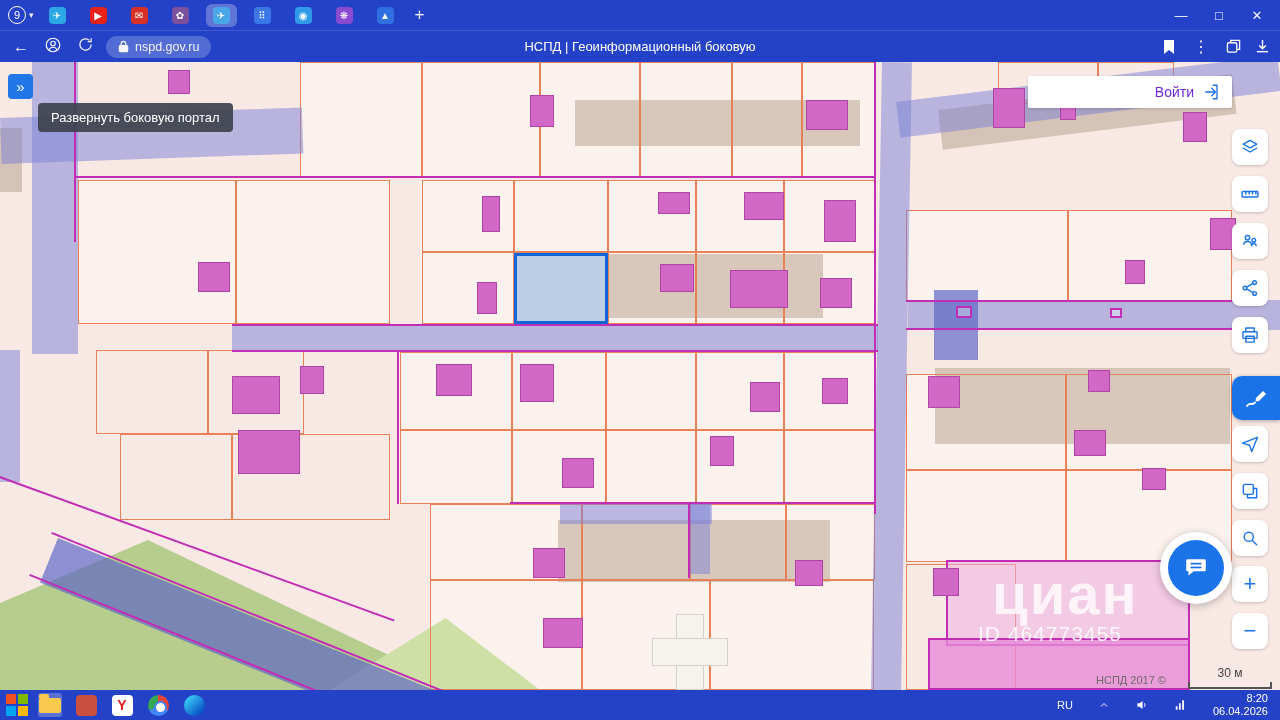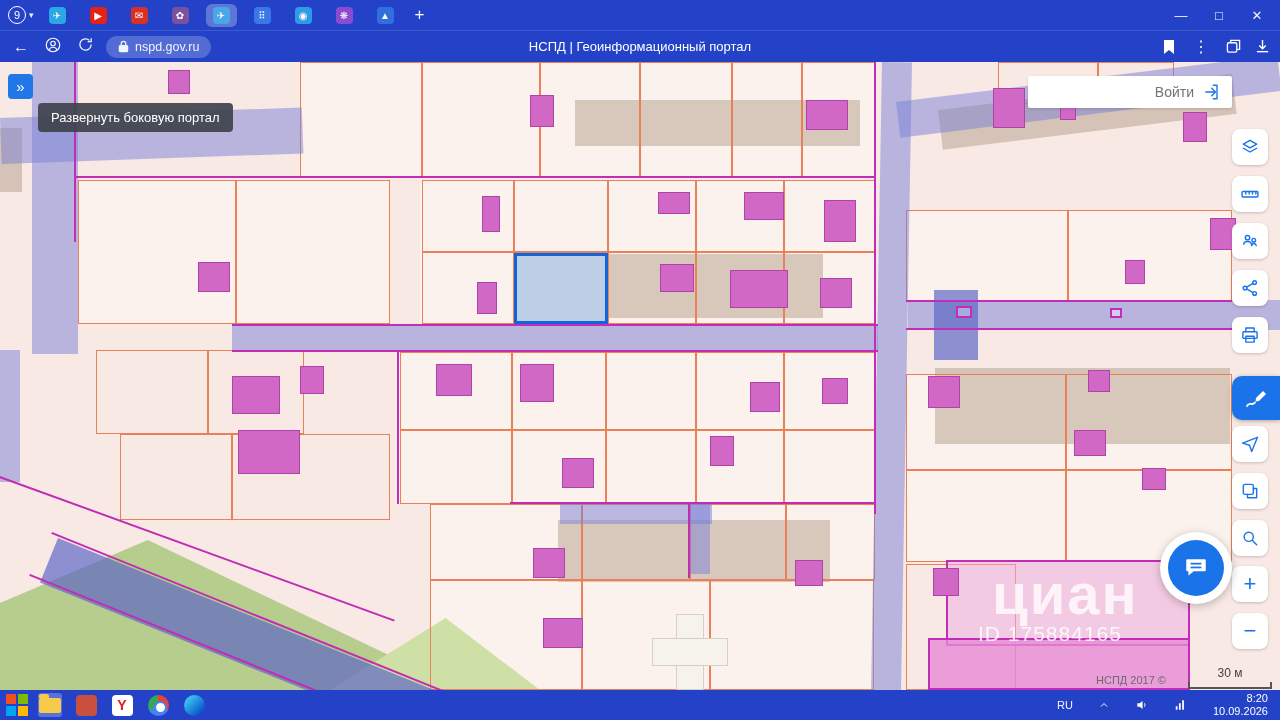--- a/index.html
+++ b/index.html
@@ -45,21 +45,21 @@
   .selparcel{position:absolute;background:rgba(148,183,226,.6);border:3px solid #1265d8;z-index:7;cursor:pointer;}
 
   .mapui{position:absolute;z-index:10;}
   .expandbtn{left:8px;top:12px;width:25px;height:25px;background:#2176e8;border-radius:4px;color:#fff;
     display:flex;align-items:center;justify-content:center;font-size:15px;cursor:pointer;}
   .tooltip{left:38px;top:41px;background:rgba(62,66,76,.92);color:#fff;font-size:13px;
     padding:7px 13px;border-radius:4px;white-space:nowrap;}
   .loginbar{right:48px;top:14px;width:204px;height:32px;background:#fff;border-radius:2px;
     display:flex;align-items:center;justify-content:flex-end;gap:8px;padding:0 12px;cursor:pointer;
     box-shadow:0 1px 3px rgba(0,0,0,.15);}
-  .loginbar span{color:#737373;font-size:14px;}
+  .loginbar span{color:#6d28d9;font-size:14px;}
 
   .toolcol{right:12px;display:flex;flex-direction:column;gap:11px;}
   .toolbtn{width:36px;height:36px;background:#fff;border-radius:8px;display:flex;align-items:center;
     justify-content:center;cursor:pointer;box-shadow:0 1px 3px rgba(0,0,0,.2);}
   .toolbtn svg{stroke:#1a73e8;fill:none;stroke-width:1.7;stroke-linecap:round;stroke-linejoin:round;}
   .activetool{right:0;top:314px;width:48px;height:44px;background:#1a73e8;border-radius:10px 0 0 10px;
     display:flex;align-items:center;justify-content:center;cursor:pointer;box-shadow:0 1px 4px rgba(0,0,0,.3);}
   .zoombtn{width:36px;height:36px;background:#fff;border-radius:8px;color:#1a73e8;font-size:22px;
     display:flex;align-items:center;justify-content:center;cursor:pointer;box-shadow:0 1px 3px rgba(0,0,0,.2);}
   .chatbtn{right:48px;top:470px;width:72px;height:72px;border-radius:50%;background:#fff;
@@ -134,21 +134,21 @@
       </span>
     </div>
   <div class="newtab">+</div>
   <div class="spacer"></div>
   <div class="winbtn">—</div>
   <div class="winbtn">□</div>
   <div class="winbtn">✕</div>
 </div>
 
 <div class="addrbar">
-  <div class="pagetitle">НСПД | Геоинформационный портал</div>
+  <div class="pagetitle">НСПД | Геоинформационный боковую</div>
   <div class="navico">←</div>
   <div class="navico">
     <svg width="18" height="18" viewBox="0 0 24 24" fill="none" stroke="#fff" stroke-width="1.6">
       <circle cx="12" cy="12" r="9"></circle>
         <circle cx="12" cy="10" r="3"></circle>
         <path d="M6.5 18.5c1.2-2.4 3.2-3.5 5.5-3.5s4.3 1.1 5.5 3.5"></path>
     </svg>
   </div>
   <div class="navico">
     <svg width="17" height="17" viewBox="0 0 24 24" fill="none" stroke="#fff" stroke-width="1.8">
@@ -265,21 +265,21 @@
       <svg width="26" height="26" viewBox="0 0 24 24">
         <path d="M4 4h16a1 1 0 0 1 1 1v9a1 1 0 0 1-1 1H10l-5 4v-4H4a1 1 0 0 1-1-1V5a1 1 0 0 1 1-1z" fill="#fff"></path>
         <line x1="7" y1="8" x2="17" y2="8" stroke="#1a73e8" stroke-width="1.6"></line>
         <line x1="7" y1="11.5" x2="17" y2="11.5" stroke="#1a73e8" stroke-width="1.6"></line>
       </svg>
     </div>
   </div>
 
 
   <div class="mapui watermark">циан</div>
-  <div class="mapui wmid">ID 175884165</div>
+  <div class="mapui wmid">ID 464773455</div>
   <div class="mapui copyright">НСПД 2017 ©</div>
   <div class="mapui scalebox">
     <div class="lbl">30 м</div>
     <div class="bar"></div>
   </div>
 <div class="patch" style="left: 300px; top: 0px; width: 575px; height: 116px;"></div>
     <div class="patch" style="left: 78px; top: 118px; width: 312px; height: 144px;"></div>
     <div class="patch" style="left: 420px; top: 118px; width: 456px; height: 144px;"></div>
     <div class="patch" style="left: 398px; top: 290px; width: 478px; height: 152px;"></div>
     <div class="patch" style="left: 430px; top: 442px; width: 445px; height: 186px;"></div>
@@ -439,16 +439,16 @@
       </svg>
     <svg width="14" height="14" viewBox="0 0 24 24" fill="#fff">
         <path d="M4 9v6h4l5 4V5L8 9z"></path>
         <path d="M16 9c1.5 1.5 1.5 4.5 0 6" fill="none" stroke="#fff" stroke-width="1.6"></path>
       </svg>
     <svg width="14" height="14" viewBox="0 0 24 24" fill="#fff">
         <path d="M3 20h3v-6H3zM8.5 20h3V9h-3zM14 20h3V4h-3z"></path>
       </svg>
     <div class="clock">
       <div>8:20</div>
-      <div>10.09.2026</div>
+      <div>06.04.2026</div>
     </div>
   </div>
 </div>
 
 </body></html>

